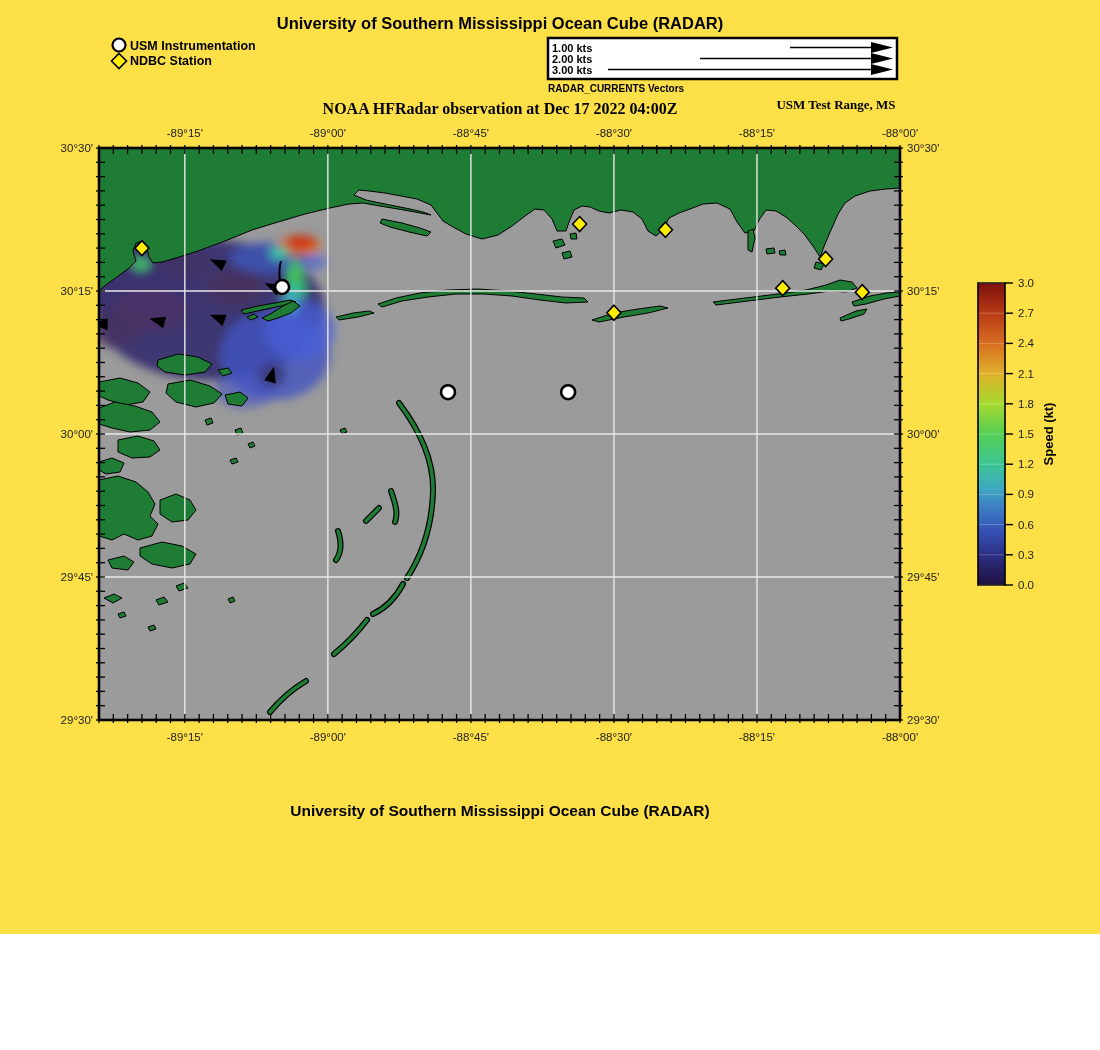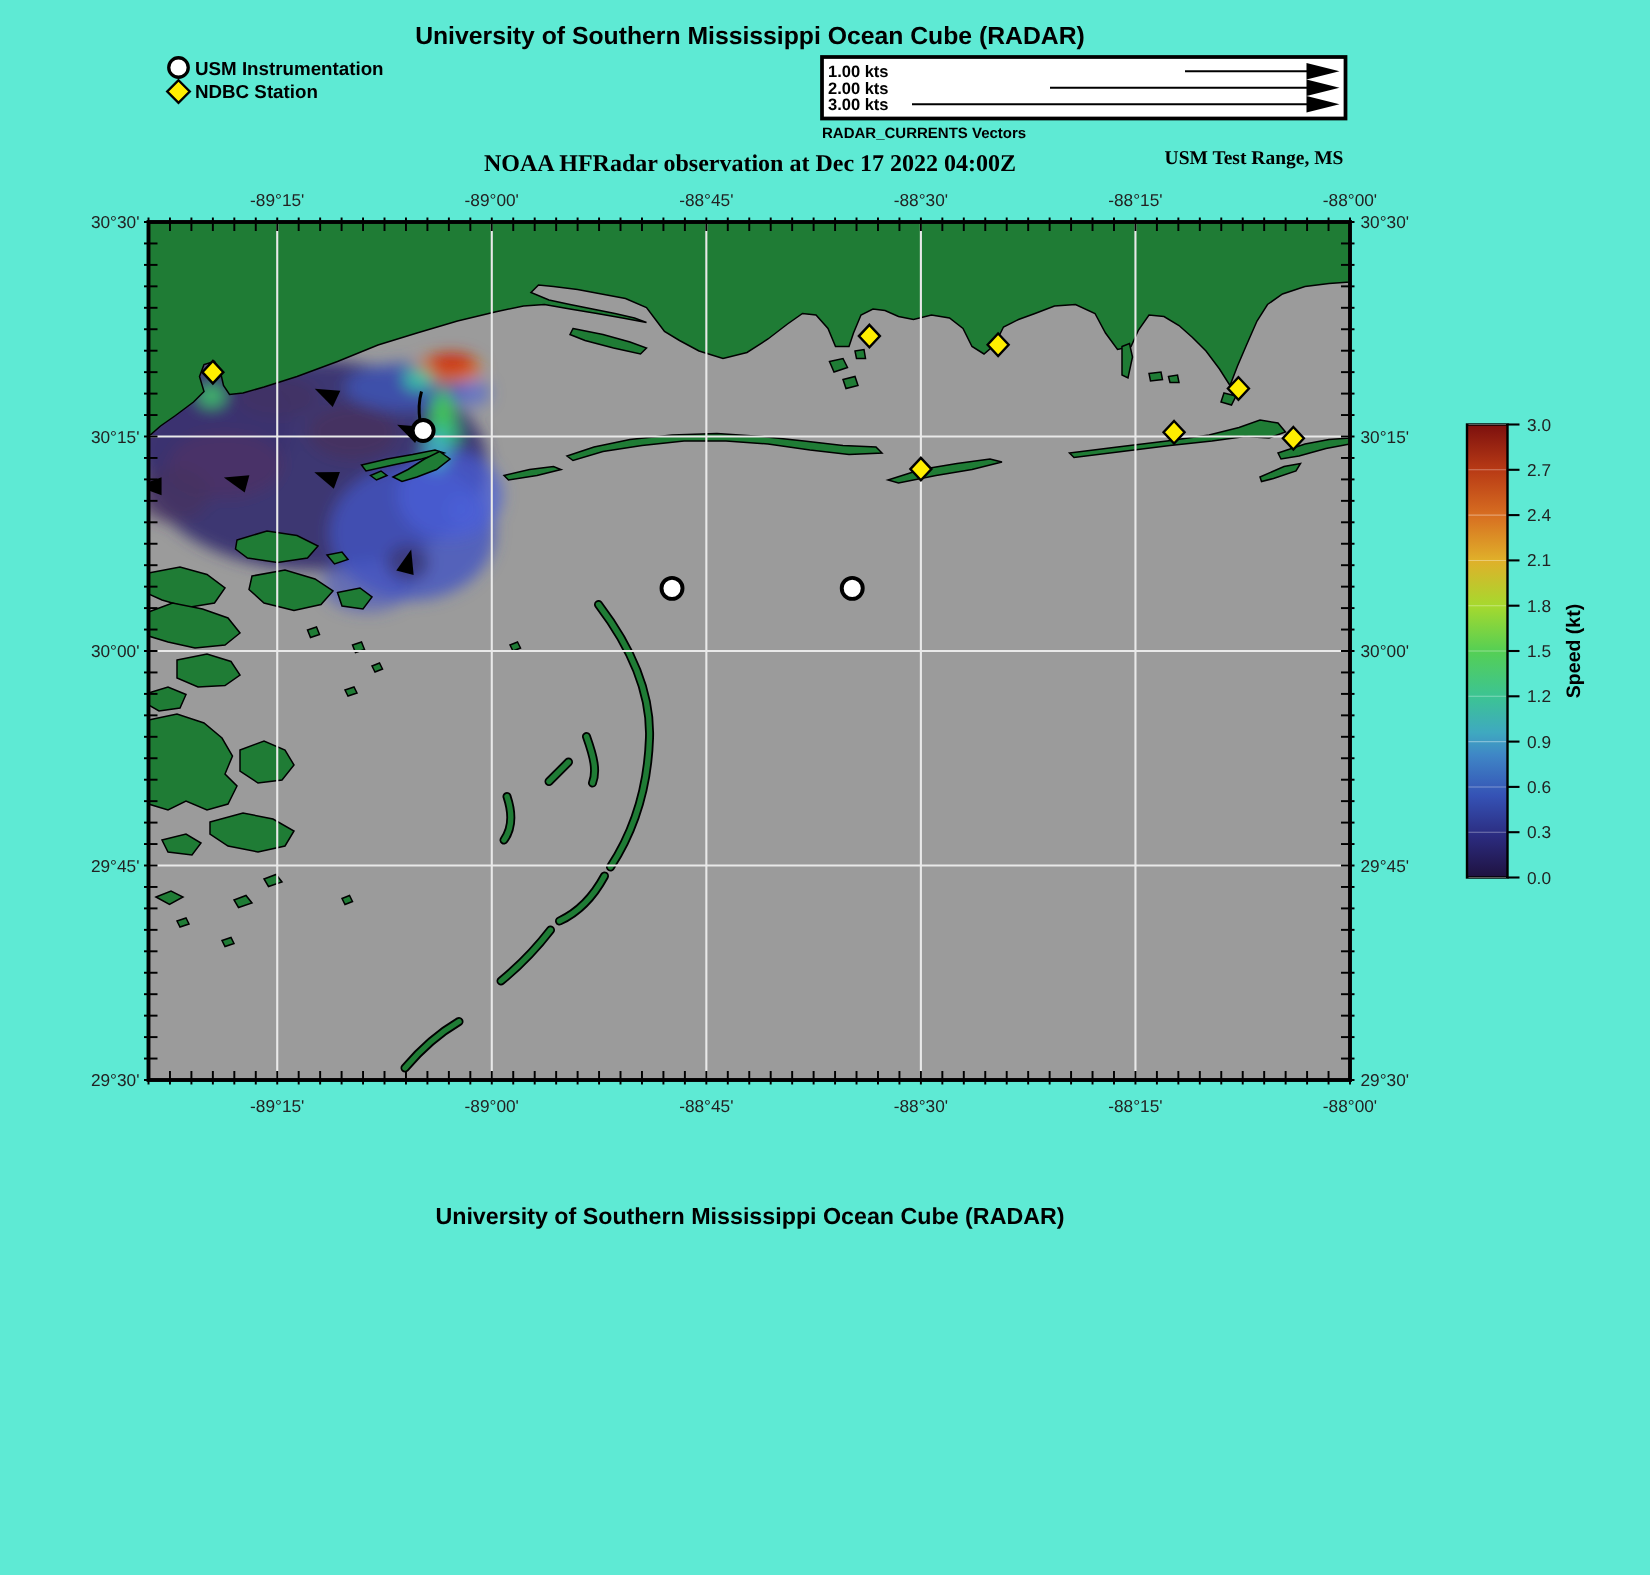--- a/index.html
+++ b/index.html
@@ -1,16 +1,16 @@
 <!DOCTYPE html>
 <html><head>
 <meta charset="utf-8">
 <style>
   html,body{margin:0;padding:0;background:#ffffff;}
-  .page{position:relative;width:1100px;height:1050px;background:#5eead4;overflow:hidden;
+  .page{position:relative;width:1100px;height:934px;background:#fde047;overflow:hidden;
         font-family:"Liberation Sans",sans-serif;}
   svg text{user-select:none;}
   .t-sans-bold{font-family:"Liberation Sans",sans-serif;font-weight:bold;fill:#000;}
   .t-serif-bold{font-family:"Liberation Serif",serif;font-weight:bold;fill:#000;}
   .axis-lbl{font-family:"Liberation Sans",sans-serif;font-size:11.5px;fill:#222;}
 </style>
 </head>
 <body>
 
 <div class="page">

